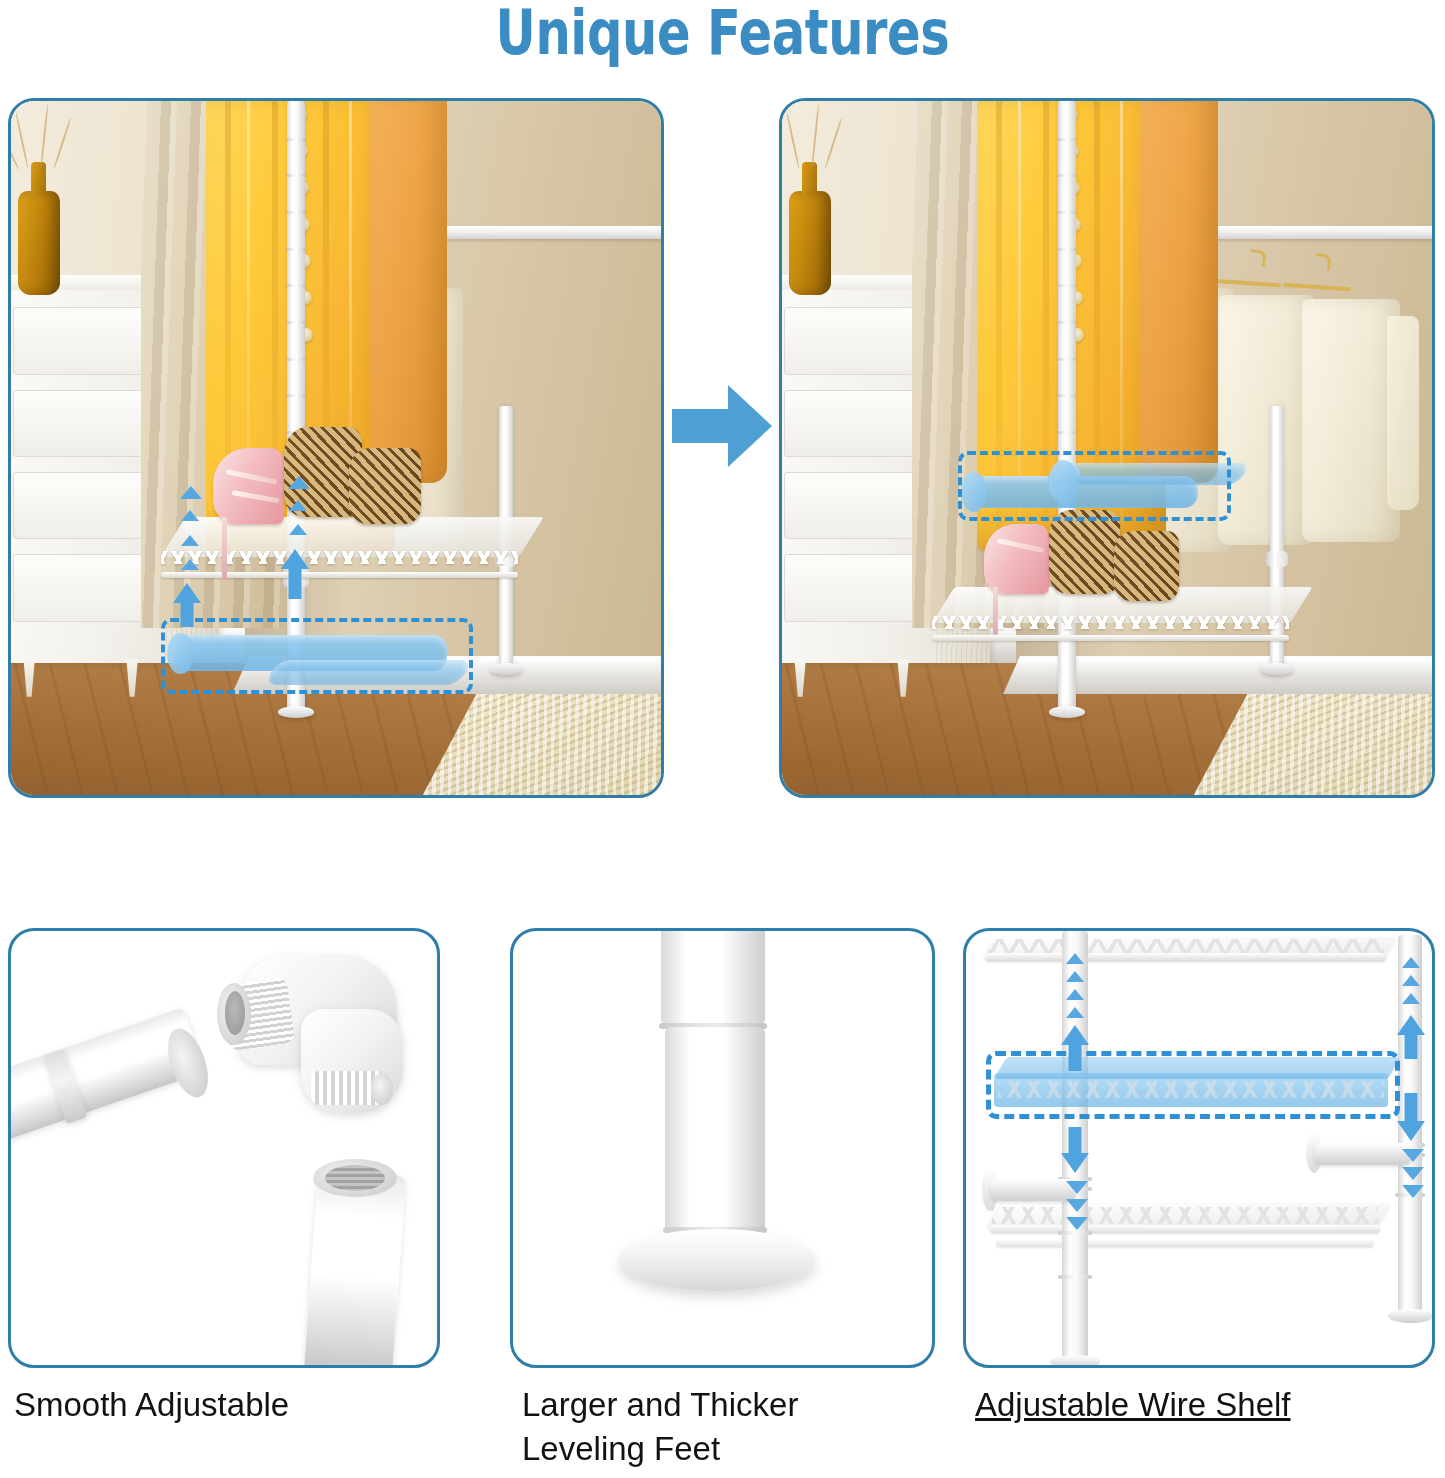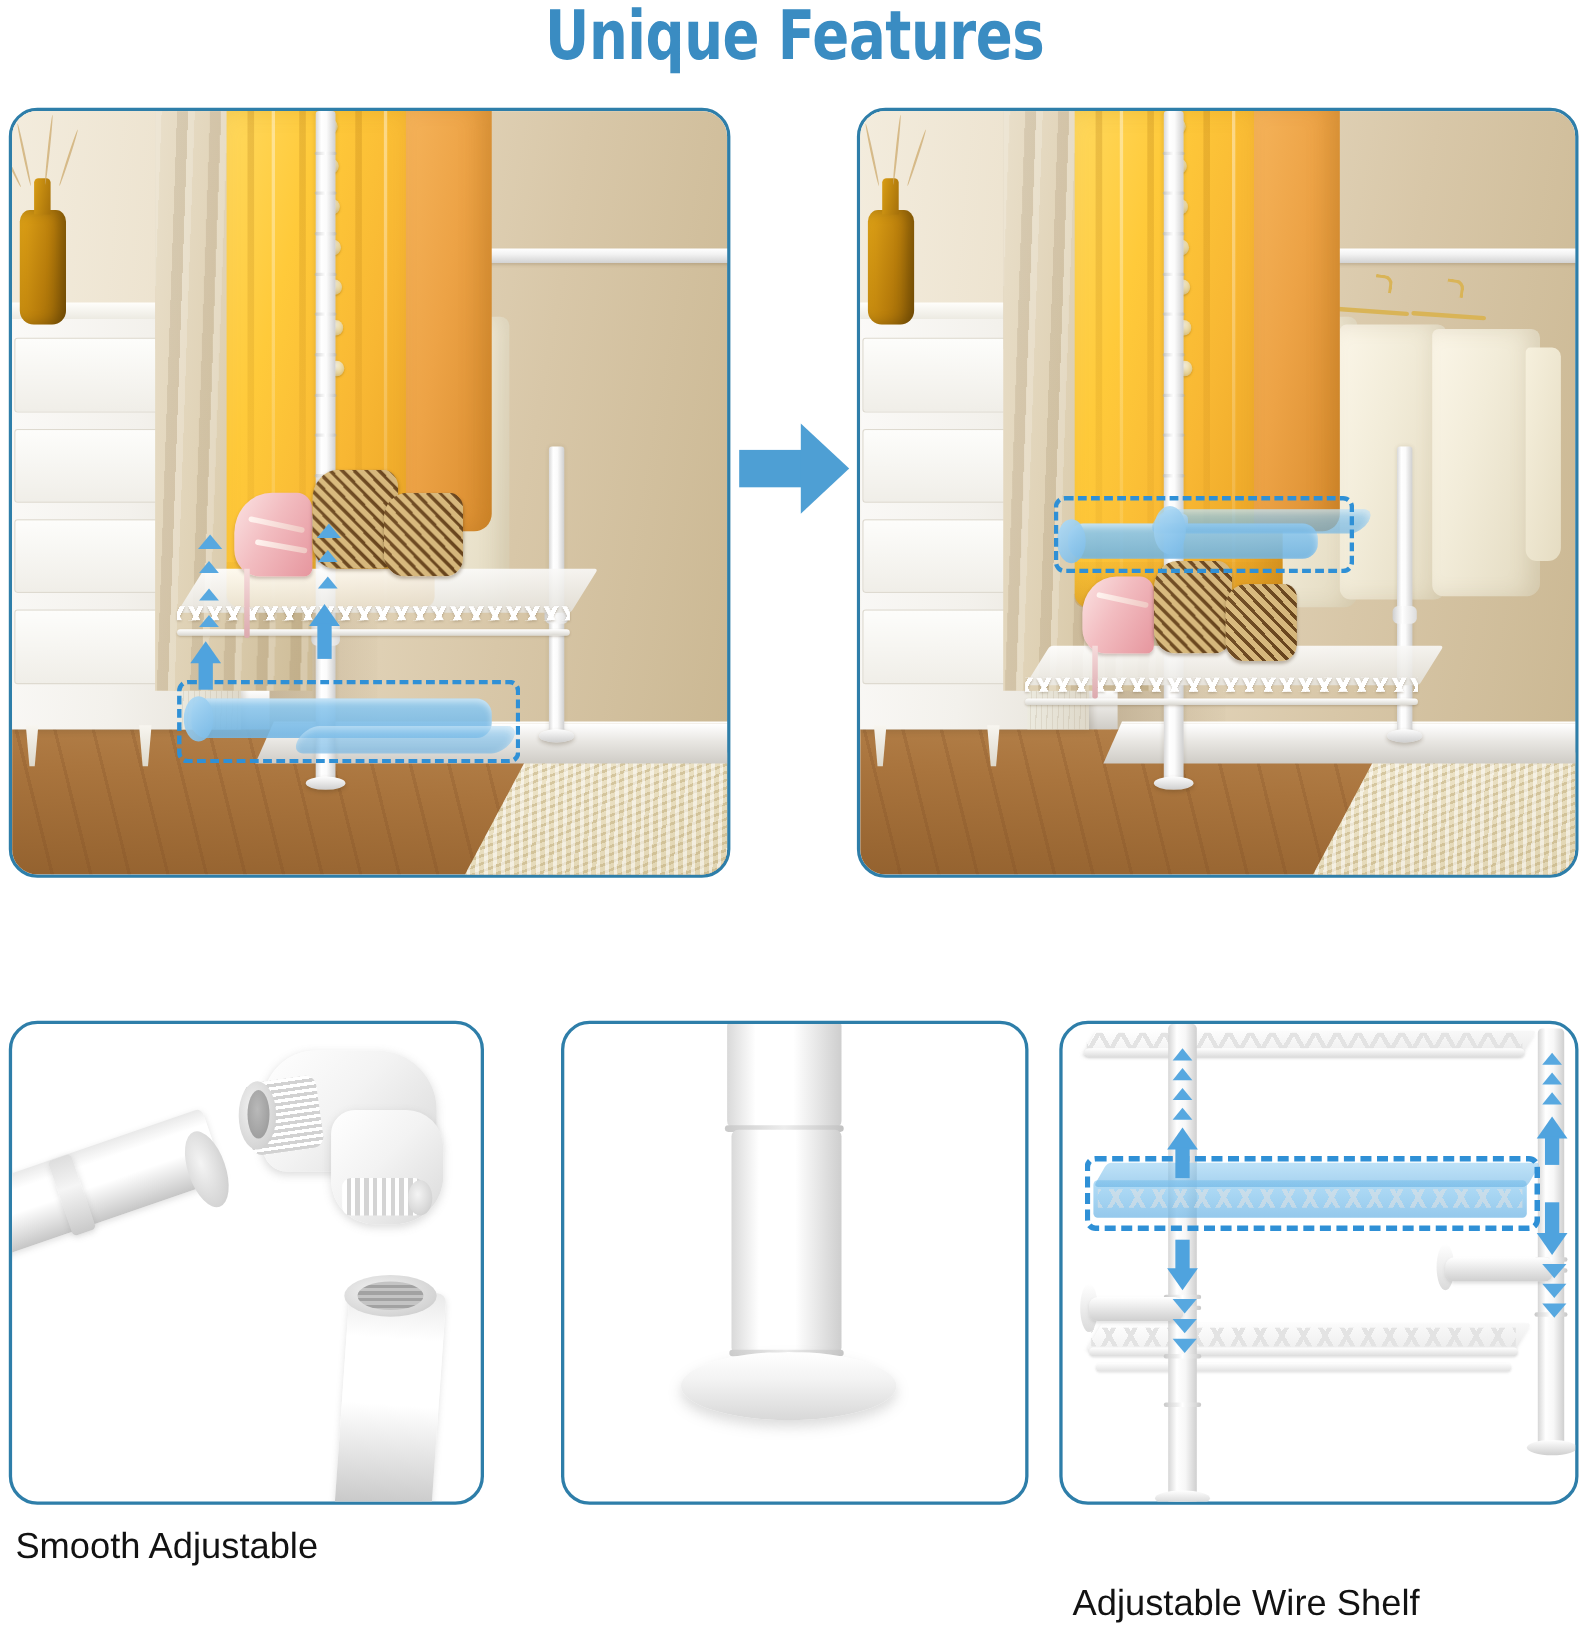--- a/index.html
+++ b/index.html
@@ -737,20 +737,22 @@
   <div class="panel" id="panel-feet" style="left:510px; top:928px; width:425px; height:440px;">
     <div class="panel-inner">
       <div class="foot-pole" style="left:148px; top:-4px; width:104px; height:98px;"></div>
       <div style="position:absolute; left:146px; top:92px; width:108px; height:6px; background:linear-gradient(90deg,#c9c9c9,#ededed,#c2c2c2); border-radius:3px;"></div>
       <div class="foot-pole" style="left:152px; top:96px; width:100px; height:204px;"></div>
       <div style="position:absolute; left:150px; top:296px; width:104px; height:6px; background:linear-gradient(90deg,#cdcdcd,#efefef,#c6c6c6); border-radius:3px;"></div>
       <div style="position:absolute; left:168px; top:298px; width:66px; height:22px; border-radius:50%; background:radial-gradient(ellipse at 50% 30%, #c9c9c9, #a9a9a9);"></div>
       <div class="foot-base" style="left:106px; top:298px; width:196px; height:62px;"></div>
     </div>
   </div>
+  <div class="caption-sm" style="left:522px; top:1383px; width:420px;">Larger and Thicker</div>
+  <div class="caption-sm" style="left:522px; top:1427px; width:420px;">Leveling Feet</div>
 
   <div class="panel" id="panel-shelf" style="left:963px; top:928px; width:472px; height:440px;">
     <div class="panel-inner">
 
       <div class="dshelf" style="left:18px; top:6px; width:400px; height:22px;">
         <div class="ddeck"></div>
       </div>
       <div class="dzig" style="left:22px; top:8px; width:396px;"></div>
       <div class="drail" style="left:20px; top:22px; width:400px;"></div>
 
@@ -811,15 +813,15 @@
       </div>
       <div class="arrow-down" style="left:429px; top:162px; width:32px; height:48px;">
         <div class="shaft" style="height:30px;"></div>
           <div class="head"></div>
       </div>
       <div class="chev-down" style="left:436px; top:218px;"></div>
       <div class="chev-down" style="left:436px; top:236px;"></div>
       <div class="chev-down" style="left:436px; top:254px;"></div>
     </div>
   </div>
-  <div class="caption-sm" style="left:975px; top:1435px; width:460px;">Adjustable Wire Shelf</div>
+  <div class="caption-sm" style="left:975px; top:1383px; width:460px;text-decoration:underline;">Adjustable Wire Shelf</div>
 
 </div>
 
 </body></html>

